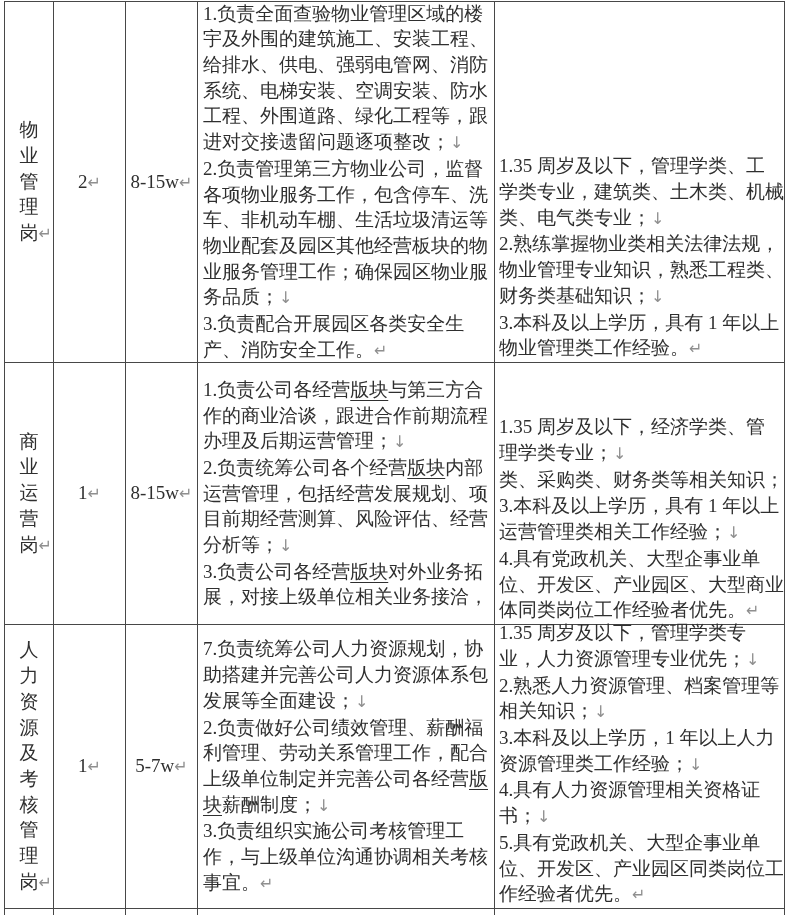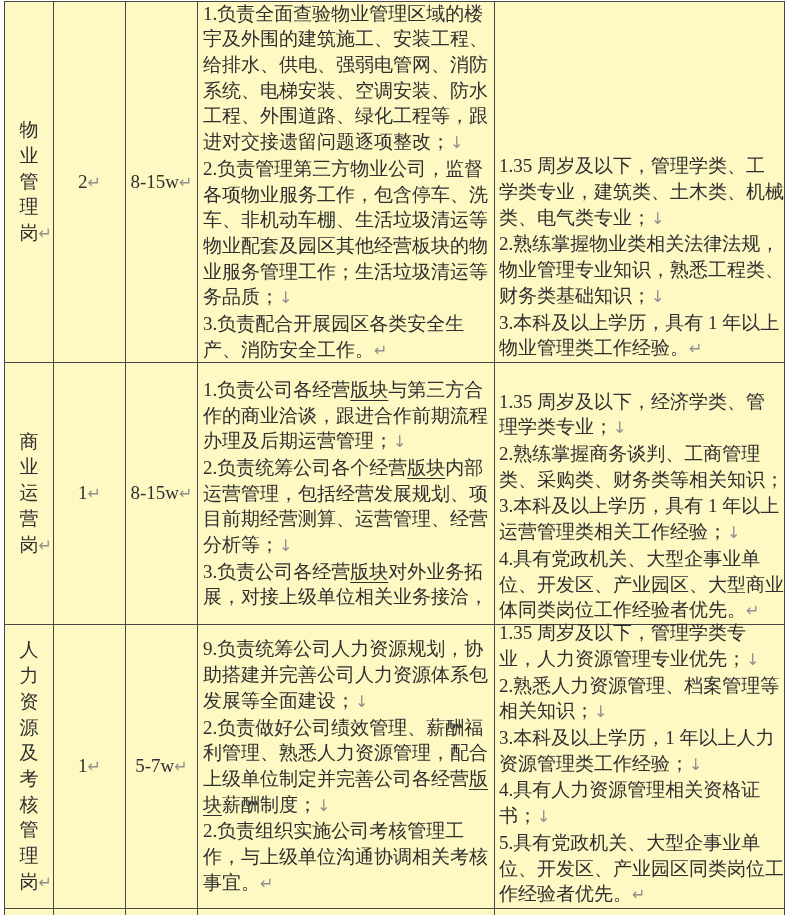--- a/index.html
+++ b/index.html
@@ -13,21 +13,21 @@
     position:absolute;left:4px;top:1px;
     display:grid;
     grid-template-columns:48px 71px 71px 296px 289px;
     grid-template-rows:360px 261px 283px 118px;
     gap:1px;
     background:#474747;          
     border:1px solid #474747;
   }
   .row{display:contents;}
   .c{
-    background:#fef9c3;
+    background:#ffffff;
     display:flex;flex-direction:column;justify-content:center;
     font-size:19px;line-height:25.7px;
     overflow:visible;
   }
   .c .ln{white-space:pre;}
   
   .txt{padding:0 1px 0 5px;text-align:left;}
   .req{padding-left:4px;justify-content:flex-end;}
   
   .mid{align-items:center;text-align:center;}
@@ -74,21 +74,21 @@
         <div class="ln">1.负责全面查验物业管理区域的楼</div>
         <div class="ln">宇及外围的建筑施工、安装工程、</div>
         <div class="ln">给排水、供电、强弱电管网、消防</div>
         <div class="ln">系统、电梯安装、空调安装、防水</div>
         <div class="ln">工程、外围道路、绿化工程等，跟</div>
         <div class="ln">进对交接遗留问题逐项整改；<span class="mk">↓</span></div>
         <div class="ln">2.负责管理第三方物业公司，监督</div>
         <div class="ln">各项物业服务工作，包含停车、洗</div>
         <div class="ln">车、非机动车棚、生活垃圾清运等</div>
         <div class="ln">物业配套及园区其他经营板块的物</div>
-        <div class="ln">业服务管理工作；生活垃圾清运等</div>
+        <div class="ln">业服务管理工作；确保园区物业服</div>
         <div class="ln">务品质；<span class="mk">↓</span></div>
         <div class="ln">3.负责配合开展园区各类安全生</div>
         <div class="ln">产、消防安全工作。<span class="mk">↵</span></div>
       </div>
     <div class="c txt req">
         <div class="ln">1.35 周岁及以下，管理学类、工</div>
         <div class="ln">学类专业，建筑类、土木类、机械</div>
         <div class="ln">类、电气类专业；<span class="mk">↓</span></div>
         <div class="ln">2.熟练掌握物业类相关法律法规，</div>
         <div class="ln">物业管理专业知识，熟悉工程类、</div>
@@ -111,29 +111,28 @@
       </div>
     <div class="c mid">
         <div class="ln">8-15w<span class="mk">↵</span></div>
       </div>
     <div class="c txt">
         <div class="ln">1.负责公司各经营<span class="sp">版块</span>与第三方合</div>
         <div class="ln">作的商业洽谈，跟进合作前期流程</div>
         <div class="ln">办理及后期运营管理；<span class="mk">↓</span></div>
         <div class="ln">2.负责统筹公司各个经营<span class="sp">版块</span>内部</div>
         <div class="ln">运营管理，包括经营发展规划、项</div>
-        <div class="ln">目前期经营测算、运营管理、经营</div>
+        <div class="ln">目前期经营测算、风险评估、经营</div>
         <div class="ln">分析等；<span class="mk">↓</span></div>
         <div class="ln">3.负责公司各经营<span class="sp">版块</span>对外业务拓</div>
         <div class="ln">展，对接上级单位相关业务接洽，</div>
       </div>
     <div class="c txt req">
         <div class="ln">1.35 周岁及以下，经济学类、管</div>
         <div class="ln">理学类专业；<span class="mk">↓</span></div>
-        <div class="ln">2.熟练掌握商务谈判、工商管理</div>
         <div class="ln">类、采购类、财务类等相关知识；<span class="mk">↓</span></div>
         <div class="ln">3.本科及以上学历，具有 1 年以上</div>
         <div class="ln">运营管理类相关工作经验；<span class="mk">↓</span></div>
         <div class="ln">4.具有党政机关、大型企事业单</div>
         <div class="ln">位、开发区、产业园区、大型商业</div>
         <div class="ln">体同类岗位工作经验者优先。<span class="mk">↵</span></div>
       </div>
   </div>
 
   <div class="row">
@@ -149,28 +148,28 @@
         <div class="ln">理</div>
         <div class="ln">岗<span class="mk">↵</span></div>
       </div>
     <div class="c mid">
         <div class="ln">1<span class="mk">↵</span></div>
       </div>
     <div class="c mid">
         <div class="ln">5-7w<span class="mk">↵</span></div>
       </div>
     <div class="c txt">
-        <div class="ln">9.负责统筹公司人力资源规划，协</div>
+        <div class="ln">7.负责统筹公司人力资源规划，协</div>
         <div class="ln">助搭建并完善公司人力资源体系包</div>
         <div class="ln">发展等全面建设；<span class="mk">↓</span></div>
         <div class="ln">2.负责做好公司绩效管理、薪酬福</div>
-        <div class="ln">利管理、熟悉人力资源管理，配合</div>
+        <div class="ln">利管理、劳动关系管理工作，配合</div>
         <div class="ln">上级单位制定并完善公司各经营<span class="sp">版</span></div>
         <div class="ln"><span class="sp">块</span>薪酬制度；<span class="mk">↓</span></div>
-        <div class="ln">2.负责组织实施公司考核管理工</div>
+        <div class="ln">3.负责组织实施公司考核管理工</div>
         <div class="ln">作，与上级单位沟通协调相关考核</div>
         <div class="ln">事宜。<span class="mk">↵</span></div>
       </div>
     <div class="c txt req">
         <div class="ln">1.35 周岁及以下，管理学类专</div>
         <div class="ln">业，人力资源管理专业优先；<span class="mk">↓</span></div>
         <div class="ln">2.熟悉人力资源管理、档案管理等</div>
         <div class="ln">相关知识；<span class="mk">↓</span></div>
         <div class="ln">3.本科及以上学历，1 年以上人力</div>
         <div class="ln">资源管理类工作经验；<span class="mk">↓</span></div>

